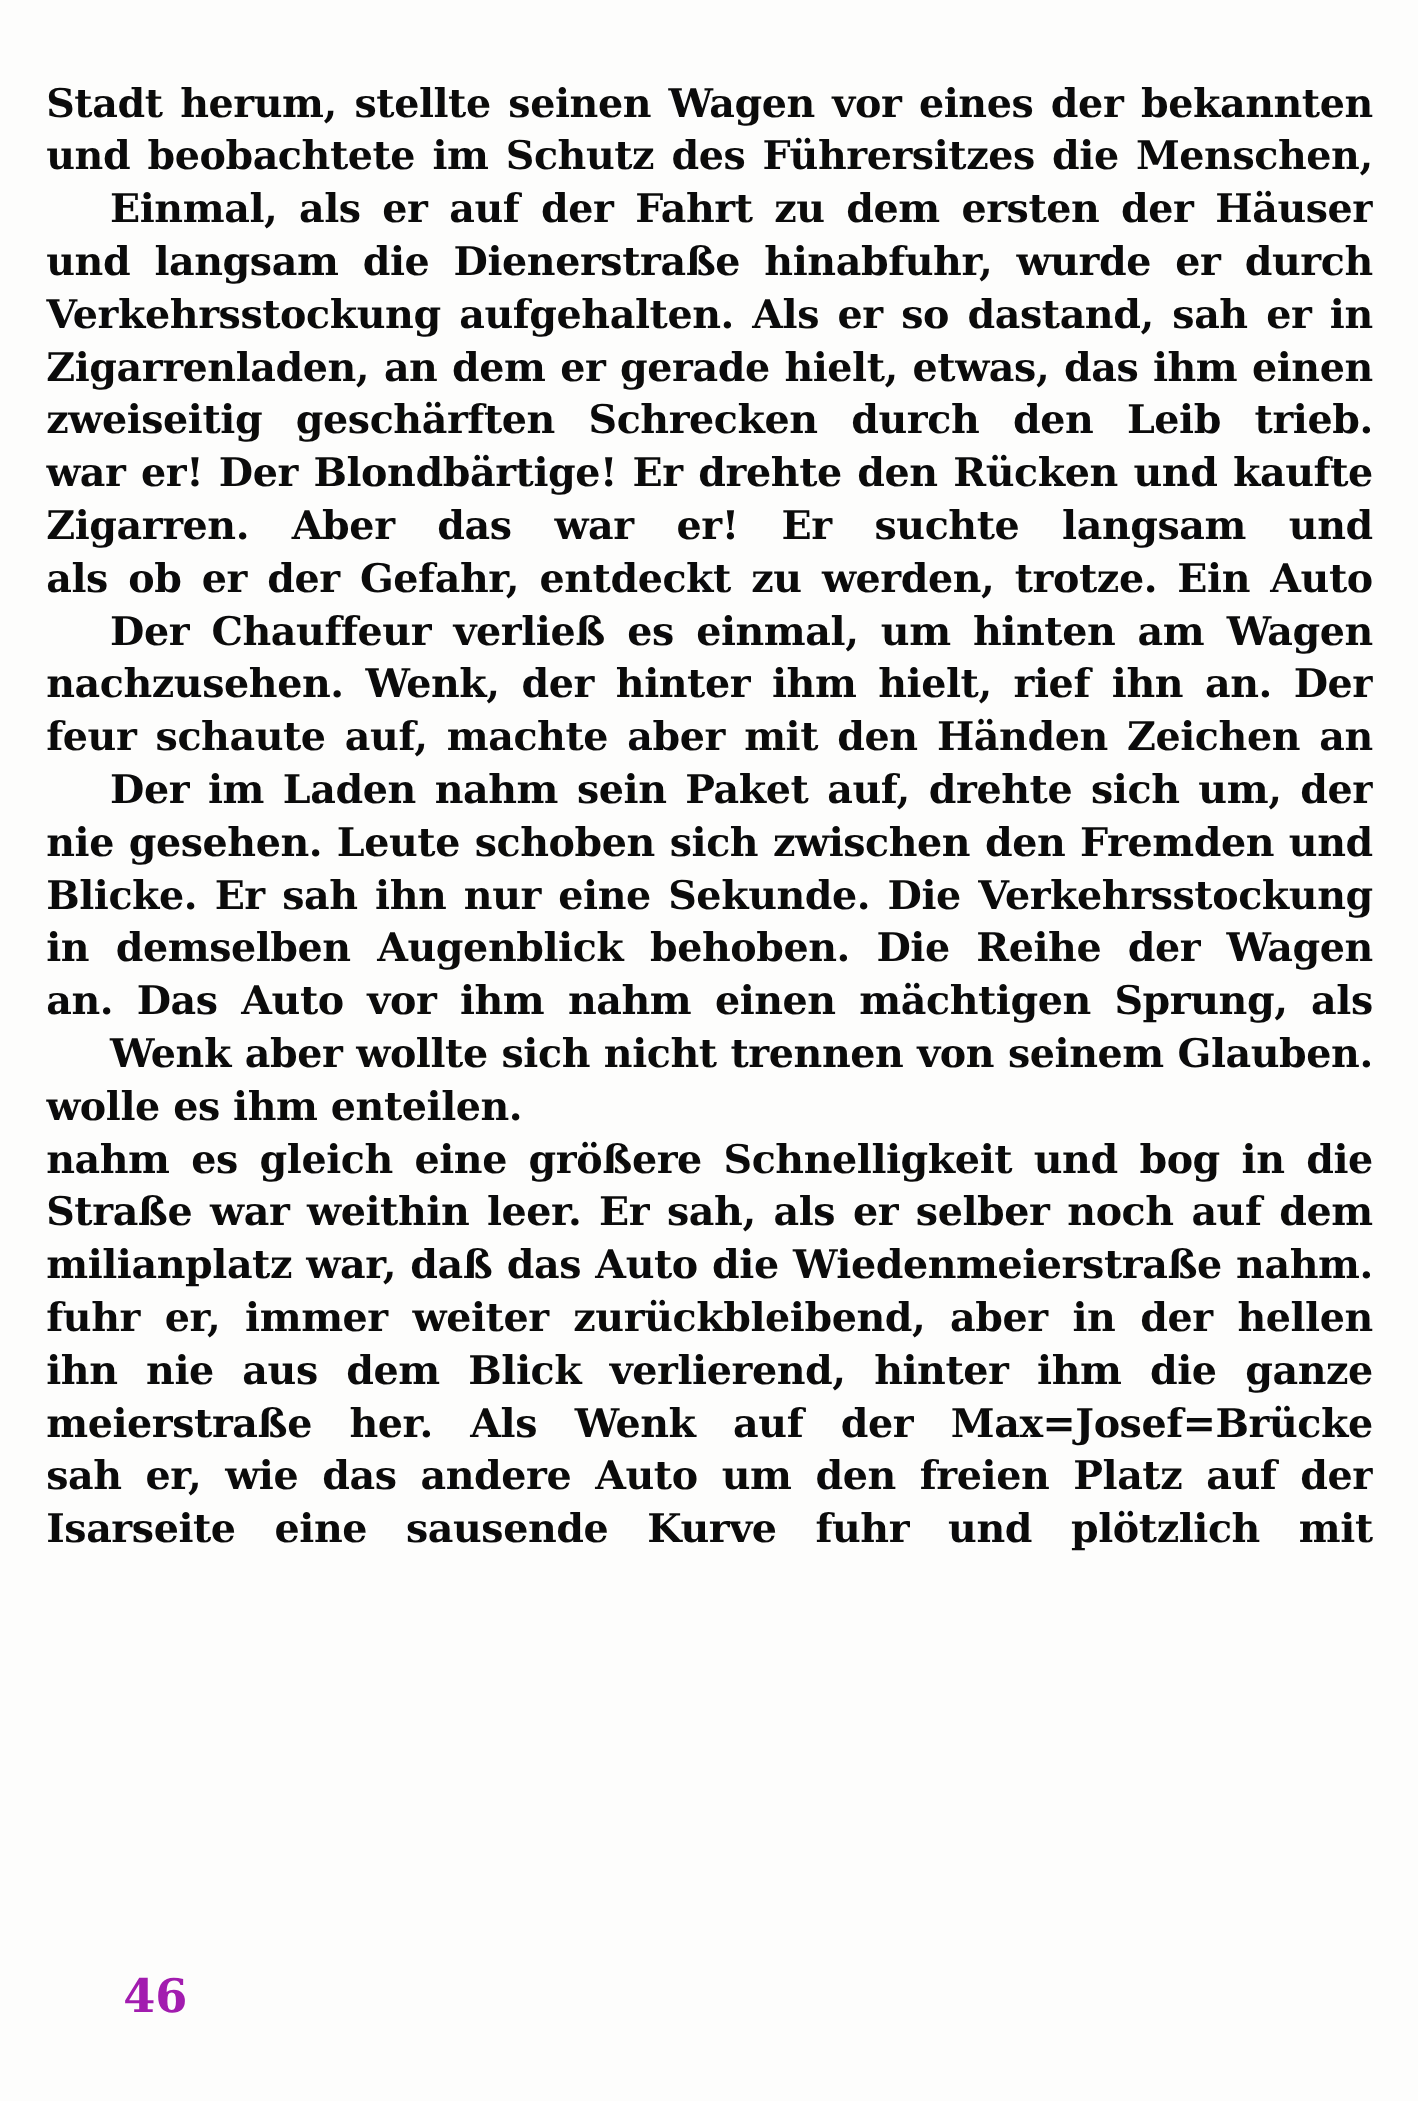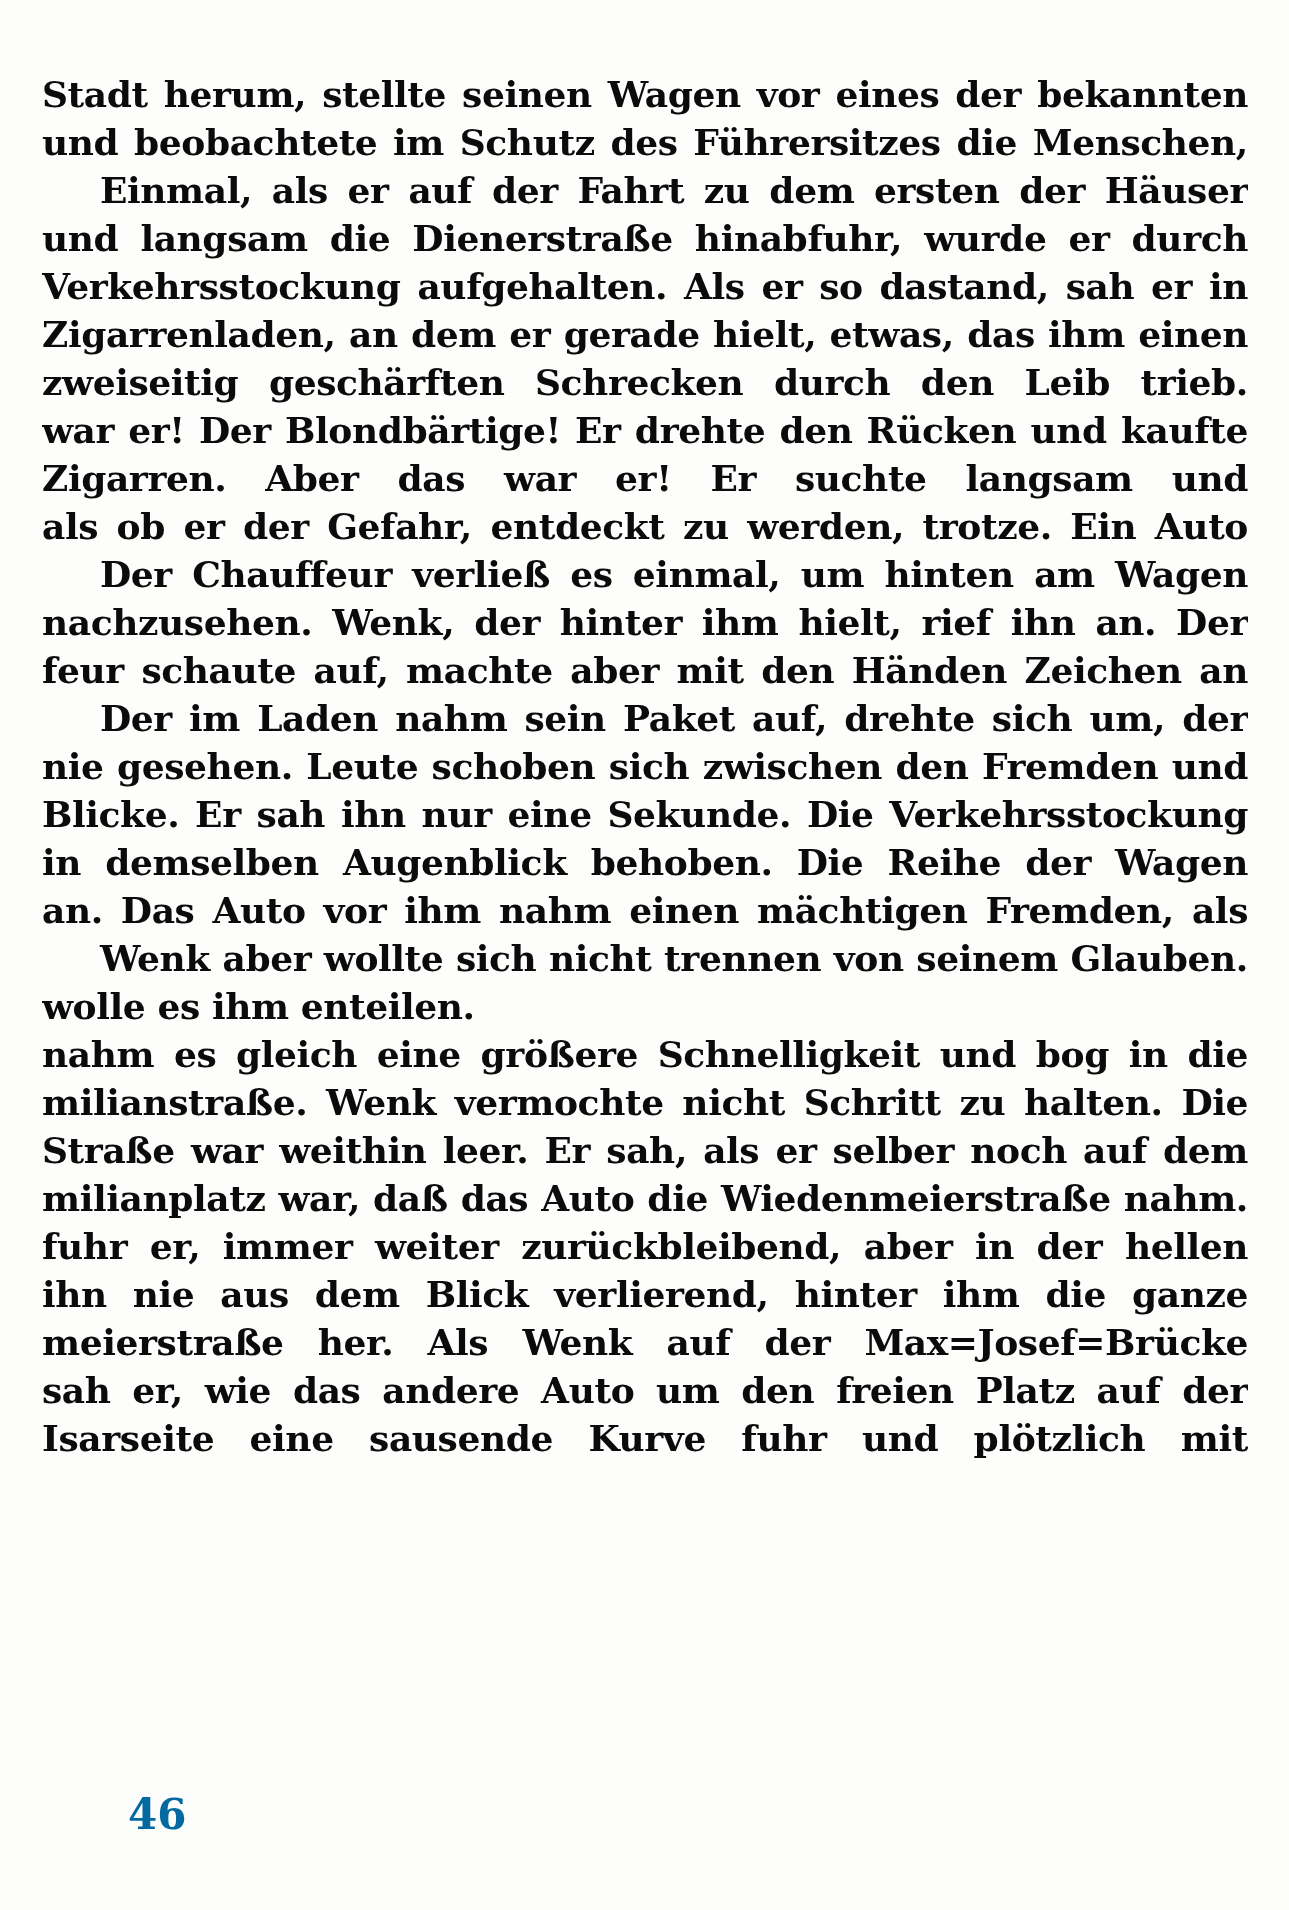--- a/index.html
+++ b/index.html
@@ -48,22 +48,21 @@
   .line.ind {
     text-indent: 58px;
   }
   .page-number {
     position: absolute;
     left: 112px;
     top: 1790px;
     font-family: "DejaVu Serif", serif;
     font-weight: bold;
     font-size: 42px;
-    color: #0369a1;
-    margin-left: 16px;
+    color: #a21caf;
   }
 </style>
 </head>
 <body>
 
 <div class="page">
   <div class="text-block" id="text-block">
       <div class="line j">Stadt herum, stellte seinen Wagen vor eines der bekannten Lokale</div>
       <div class="line j">und beobachtete im Schutz des Führersitzes die Menschen, die</div>
       <div class="line j ind">Einmal, als er auf der Fahrt zu dem ersten der Häuser war</div>
@@ -74,25 +73,24 @@
       <div class="line j">war er! Der Blondbärtige! Er drehte den Rücken und kaufte</div>
       <div class="line j">Zigarren. Aber das war er! Er suchte langsam und wählerisch,</div>
       <div class="line j">als ob er der Gefahr, entdeckt zu werden, trotze. Ein Auto hielt</div>
       <div class="line j ind">Der Chauffeur verließ es einmal, um hinten am Wagen etwas</div>
       <div class="line j">nachzusehen. Wenk, der hinter ihm hielt, rief ihn an. Der Chauf=</div>
       <div class="line j">feur schaute auf, machte aber mit den Händen Zeichen an seinen</div>
       <div class="line j ind">Der im Laden nahm sein Paket auf, drehte sich um, der Tür</div>
       <div class="line j">nie gesehen. Leute schoben sich zwischen den Fremden und seine</div>
       <div class="line j">Blicke. Er sah ihn nur eine Sekunde. Die Verkehrsstockung war</div>
       <div class="line j">in demselben Augenblick behoben. Die Reihe der Wagen fuhr</div>
-      <div class="line j">an. Das Auto vor ihm nahm einen mächtigen Fremden, als</div>
+      <div class="line j">an. Das Auto vor ihm nahm einen mächtigen Sprung, als</div>
       <div class="line j ind">Wenk aber wollte sich nicht trennen von seinem Glauben.</div>
       <div class="line">wolle es ihm enteilen.</div>
       <div class="line j">nahm es gleich eine größere Schnelligkeit und bog in die Maxi=</div>
-      <div class="line j">milianstraße. Wenk vermochte nicht Schritt zu halten. Die</div>
       <div class="line j">Straße war weithin leer. Er sah, als er selber noch auf dem Maxi=</div>
       <div class="line j">milianplatz war, daß das Auto die Wiedenmeierstraße nahm. So</div>
       <div class="line j">fuhr er, immer weiter zurückbleibend, aber in der hellen Nacht</div>
       <div class="line j">ihn nie aus dem Blick verlierend, hinter ihm die ganze Wieden=</div>
       <div class="line j">meierstraße her. Als Wenk auf der Max=Josef=Brücke ankam,</div>
       <div class="line j">sah er, wie das andere Auto um den freien Platz auf der anderen</div>
       <div class="line j">Isarseite eine sausende Kurve fuhr und plötzlich mit donnerndem</div>
     </div>
   <div class="page-number">46</div>
 </div>

